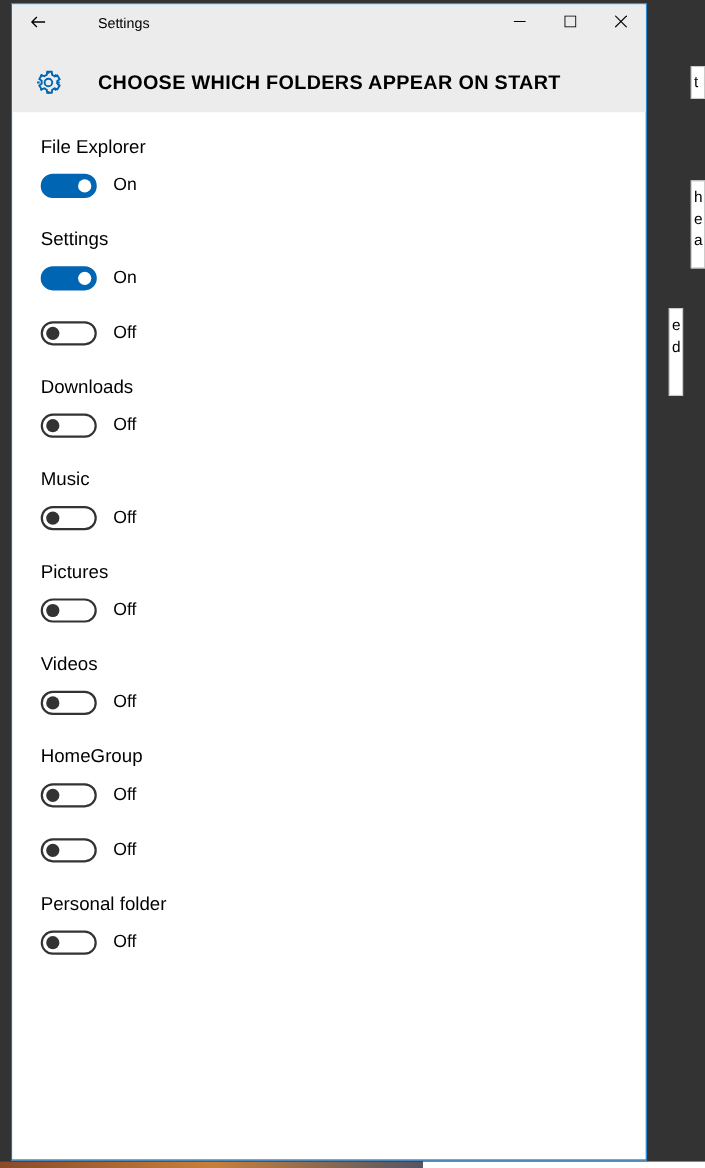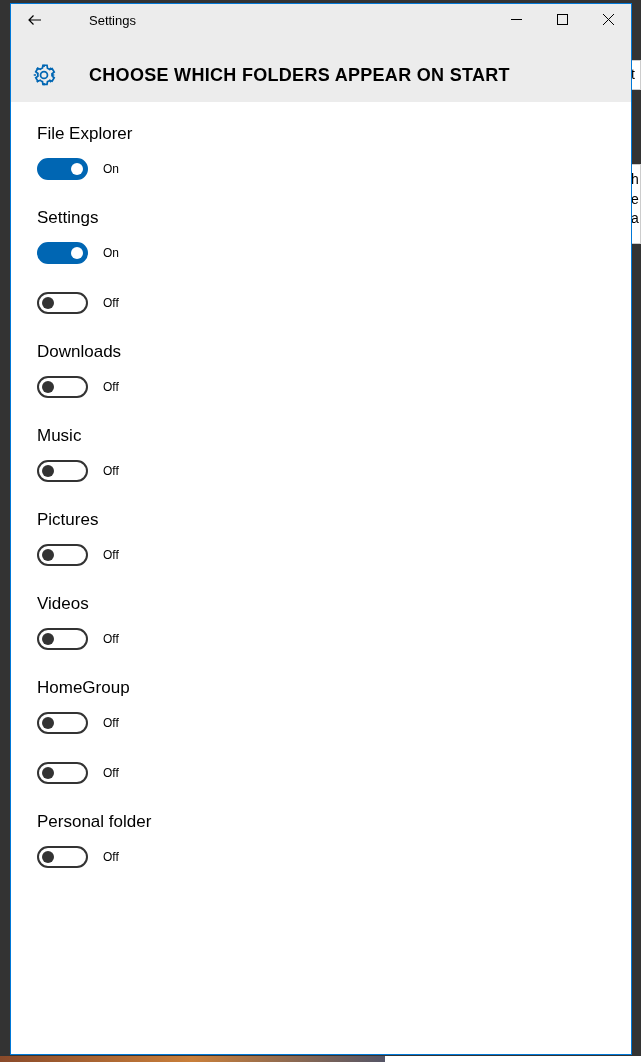--- a/index.html
+++ b/index.html
@@ -18,21 +18,21 @@
       font-size: 14px;
       border: 1px solid #ccc;
     }
     .behind.b1 { left: 628px; top: 60px; width: 13px; height: 30px; padding: 5px 2px; }
     .behind.b2 { left: 628px; top: 164px; width: 13px; height: 80px; padding: 5px 2px; line-height: 1.4; }
     .behind.b3 { left: 608px; top: 280px; width: 13px; height: 80px; padding: 5px 2px; line-height: 1.4; }
     .win {
       position: absolute;
       left: 10px;
       top: 3px;
-      width: 622px;
+      width: 578px;
       height: 1052px;
       background: #fff;
       border: 1px solid #0078d7;
       display: flex;
       flex-direction: column;
     }
     .titlebar {
       height: 98px;
       background: #ececec;
       position: relative;
@@ -135,21 +135,21 @@
     .toggle.on {
       background: #0066b3;
       border-color: #0066b3;
     }
     .toggle.on .knob {
       background: #fff;
       left: auto;
       right: 3px;
     }
     .toggle-state {
-      font-size: 12px;
+      font-size: 16px;
       color: #000;
     }
     .bottom-strip {
       position: absolute;
       left: 0;
       bottom: 0;
       width: 641px;
       height: 6px;
       background: linear-gradient(90deg, #8a4a2a 0%, #c97f3a 30%, #556 60%, #fff 60%, #fff 100%);
     }

